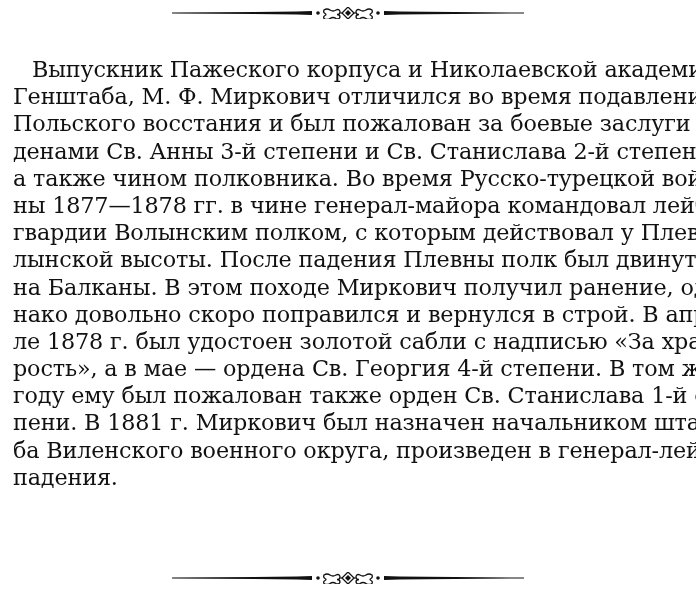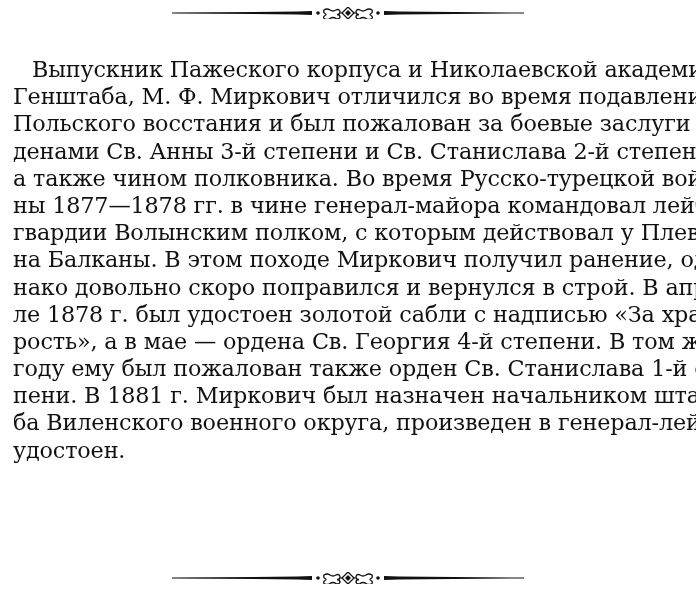--- a/index.html
+++ b/index.html
@@ -75,28 +75,29 @@
 </div>
 
 <div class="text-block">
   <span class="line first">Выпускник Пажеского корпуса и Николаевской академии</span>
   <span class="line">Генштаба, М. Ф. Миркович отличился во время подавления</span>
   <span class="line">Польского восстания и был пожалован за боевые заслуги ор-</span>
   <span class="line">денами Св. Анны 3-й степени и Св. Станислава 2-й степени,</span>
   <span class="line">а также чином полковника. Во время Русско-турецкой вой-</span>
   <span class="line">ны 1877—1878 гг. в чине генерал-майора командовал лейб-</span>
   <span class="line">гвардии Волынским полком, с которым действовал у Плев-</span>
+  <span class="line">лынской высоты. После падения Плевны полк был двинут</span>
   <span class="line">на Балканы. В этом походе Миркович получил ранение, од-</span>
   <span class="line">нако довольно скоро поправился и вернулся в строй. В апре-</span>
   <span class="line">ле 1878 г. был удостоен золотой сабли с надписью «За храб-</span>
   <span class="line">рость», а в мае — ордена Св. Георгия 4-й степени. В том же</span>
   <span class="line">году ему был пожалован также орден Св. Станислава 1-й сте-</span>
   <span class="line">пени. В 1881 г. Миркович был назначен начальником шта-</span>
   <span class="line">ба Виленского военного округа, произведен в генерал-лей-</span>
-  <span class="line last">удостоен.</span>
+  <span class="line last">падения.</span>
 </div>
 
 <div class="ornament bottom">
   <svg width="352" height="12" viewBox="0 0 352 12">
     <polygon points="0,5.6 125,4.6 140,4 140,8 125,7.4 0,6.4" fill="#111"></polygon>
     <circle cx="146" cy="6" r="1.8" fill="#111"></circle>
     <path d="M152,3 q3,-2 6,0 q3,2 6,0 q3,-1.5 4,1.5 q0,3 -3,3 q3,0 3,2.5 q-1,3 -4,1.5 q-3,-2 -6,0 q-3,2 -6,0 q-1,-2 1,-3 q2,-1 0,-2 q-2,-1 -1,-3.5z" fill="none" stroke="#111" stroke-width="1.3"></path>
     <g transform="translate(176,6)">
       <polygon points="0,-6 6,0 0,6 -6,0" fill="none" stroke="#111" stroke-width="1.3"></polygon>
       <polygon points="0,-3 3,0 0,3 -3,0" fill="#111"></polygon>

